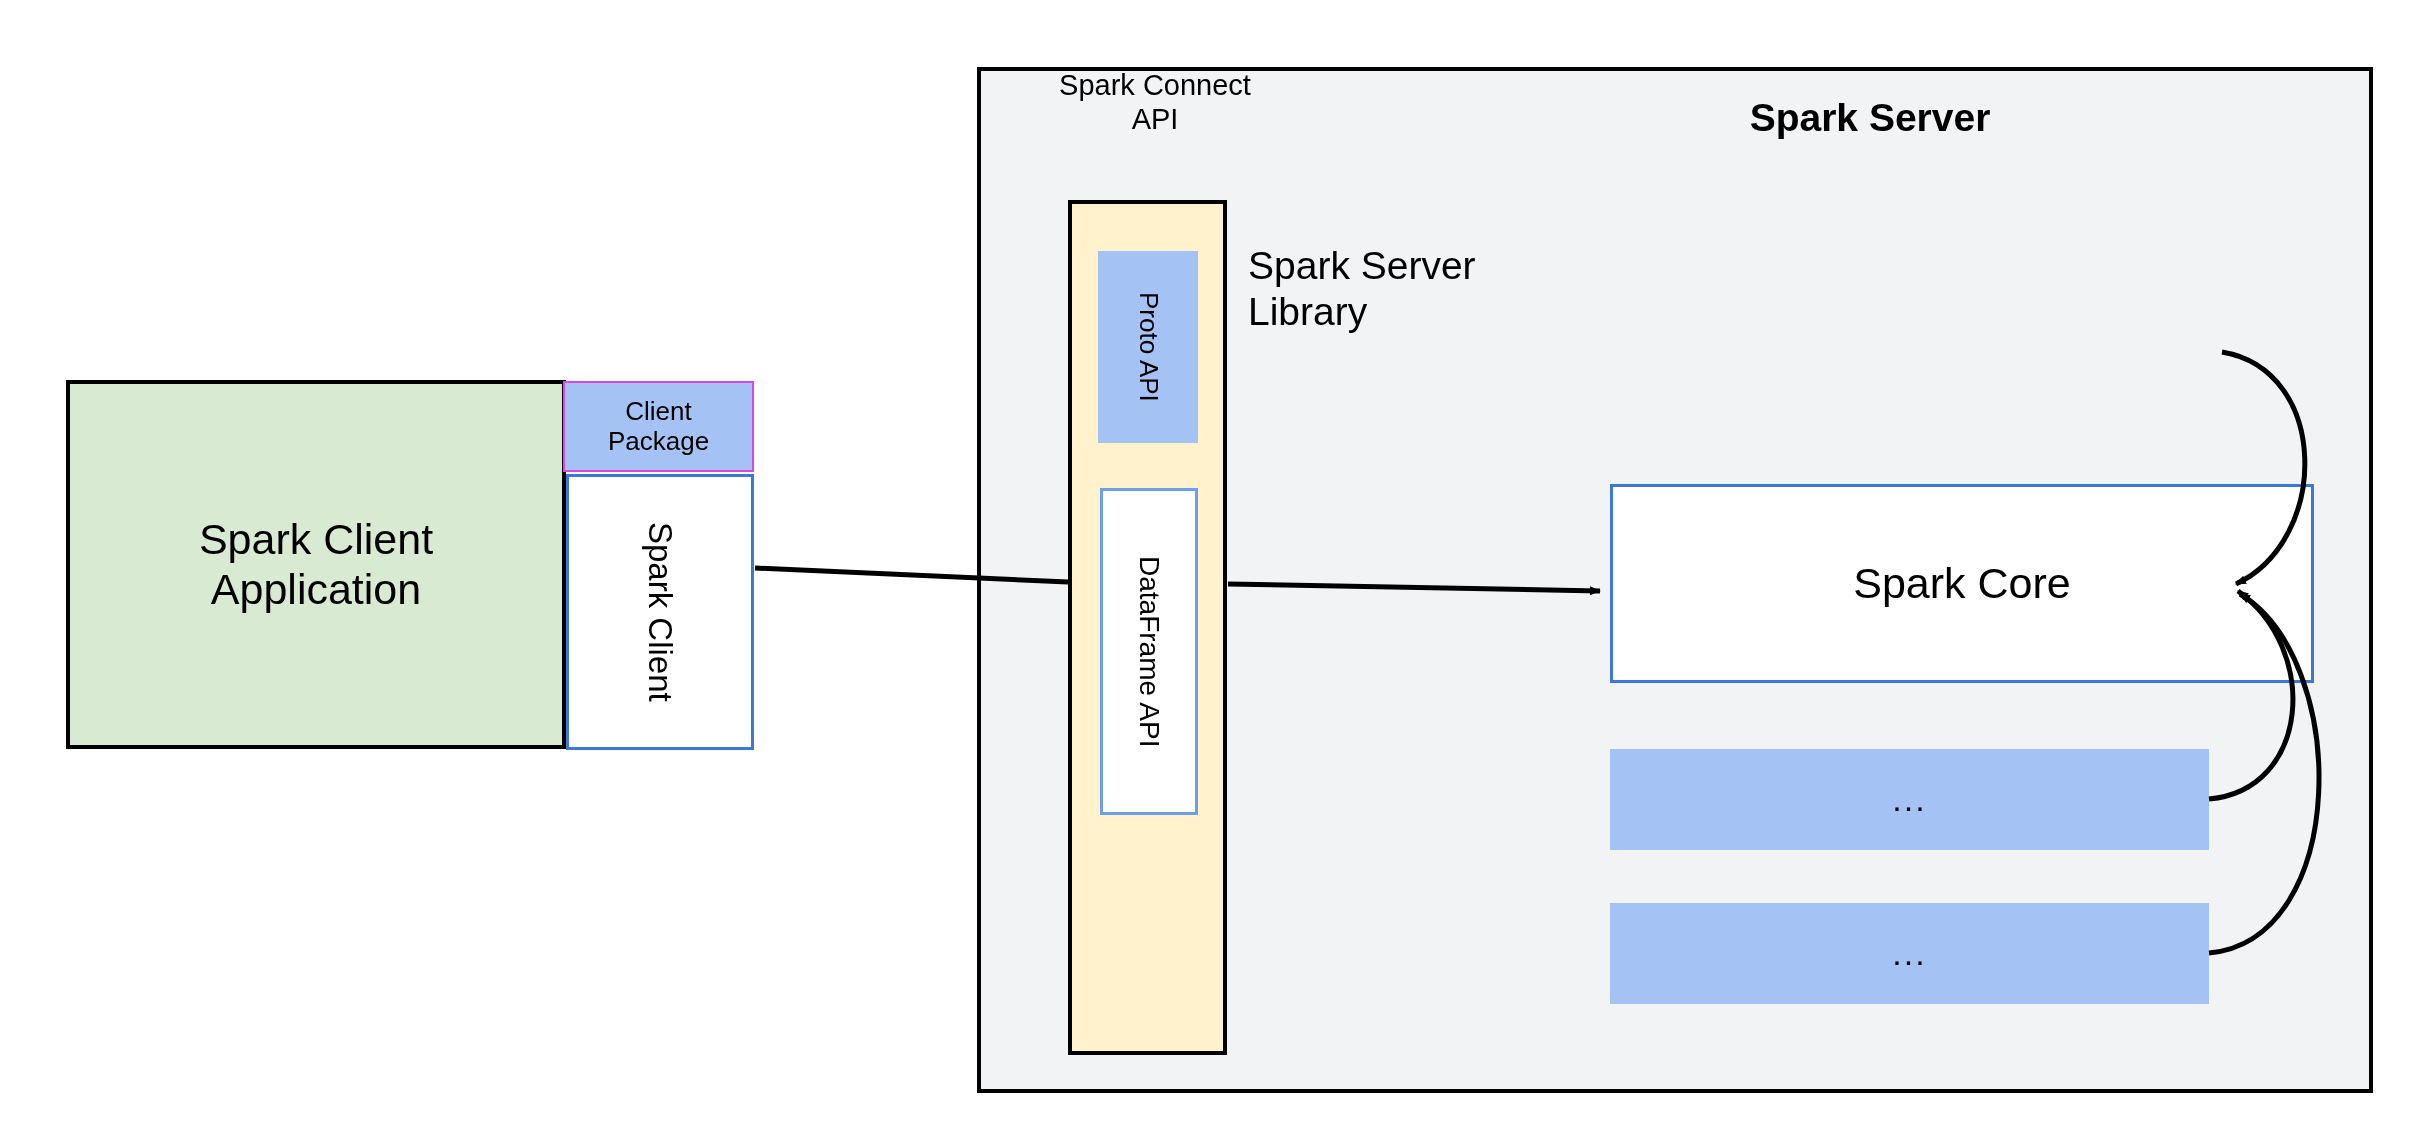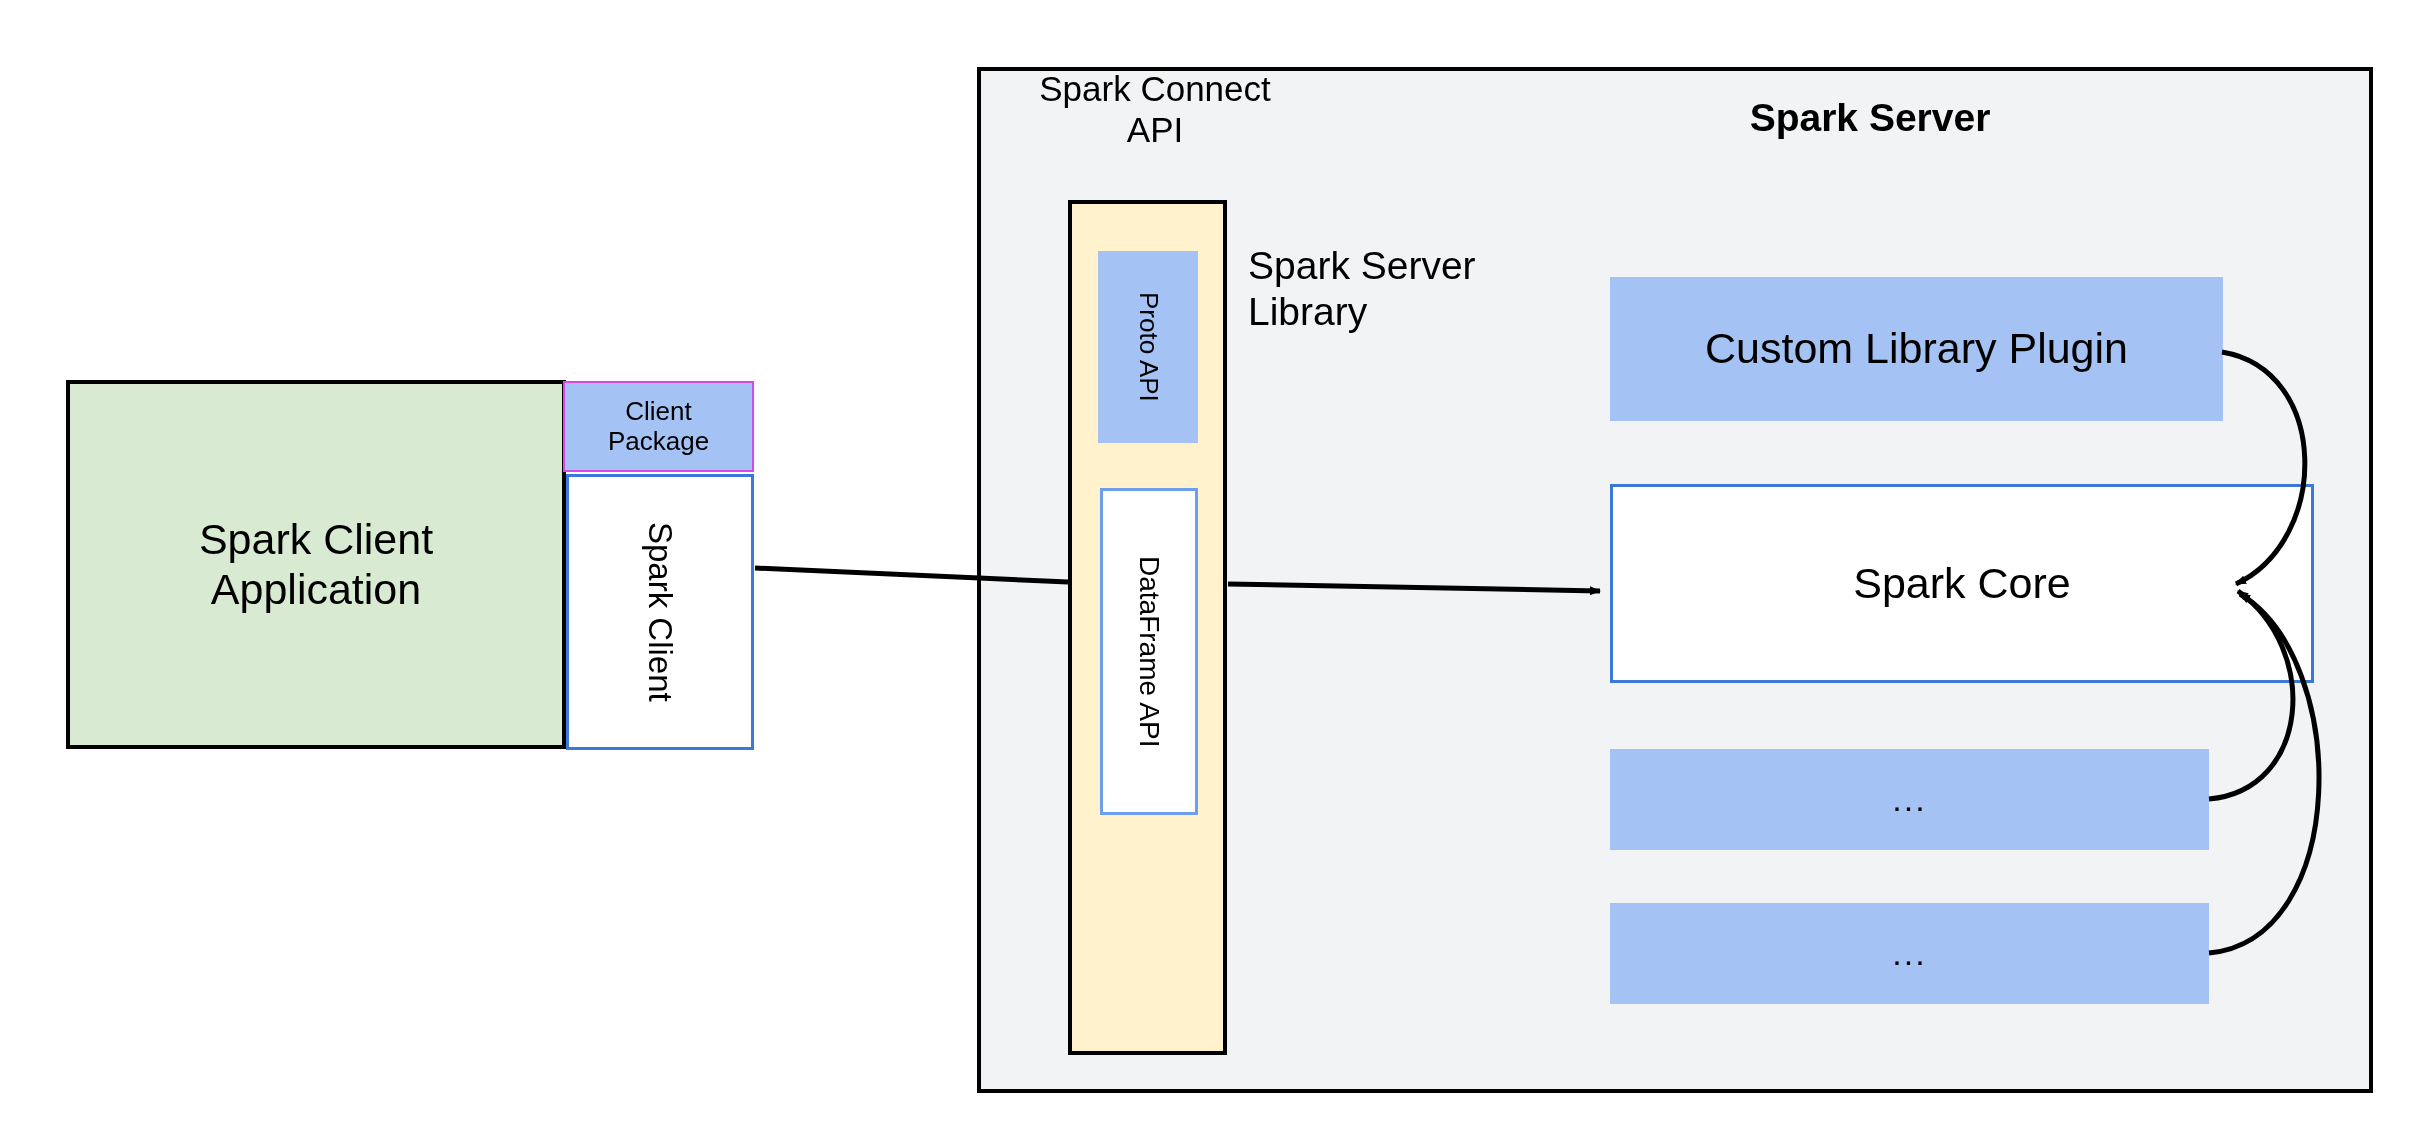--- a/index.html
+++ b/index.html
@@ -82,21 +82,21 @@
     left: 1660px;
     top: 95px;
     width: 420px;
     font-size: 39px;
     font-weight: bold;
   }
   #spark-connect-api-label {
     left: 1000px;
     top: 68px;
     width: 310px;
-    font-size: 35px;
+    font-size: 29px;
   }
   #spark-server-library-label {
     left: 1248px;
     top: 243px;
     width: 300px;
     font-size: 39px;
     text-align: left;
   }
 
   
@@ -204,21 +204,20 @@
     <span class="vtext">Proto API</span>
   </div>
 
   <div class="box" id="dataframe-api-box">
     <span class="vtext">DataFrame API</span>
   </div>
 
   <div class="label" id="spark-server-library-label">Spark Server
 Library</div>
 
-  <div class="box" id="custom-library-plugin-box">Custom Library Plugin</div>
 
   <div class="box" id="spark-core-box">Spark Core</div>
 
   <div class="box" id="ellipsis-box-1">...</div>
 
   <div class="box" id="ellipsis-box-2">...</div>
 
   <svg id="connector-layer" viewBox="0 0 2435 1135">
     <defs>
       <marker id="arrowhead" markerWidth="11" markerHeight="9" refX="10" refY="4.5" orient="auto" markerUnits="userSpaceOnUse">

